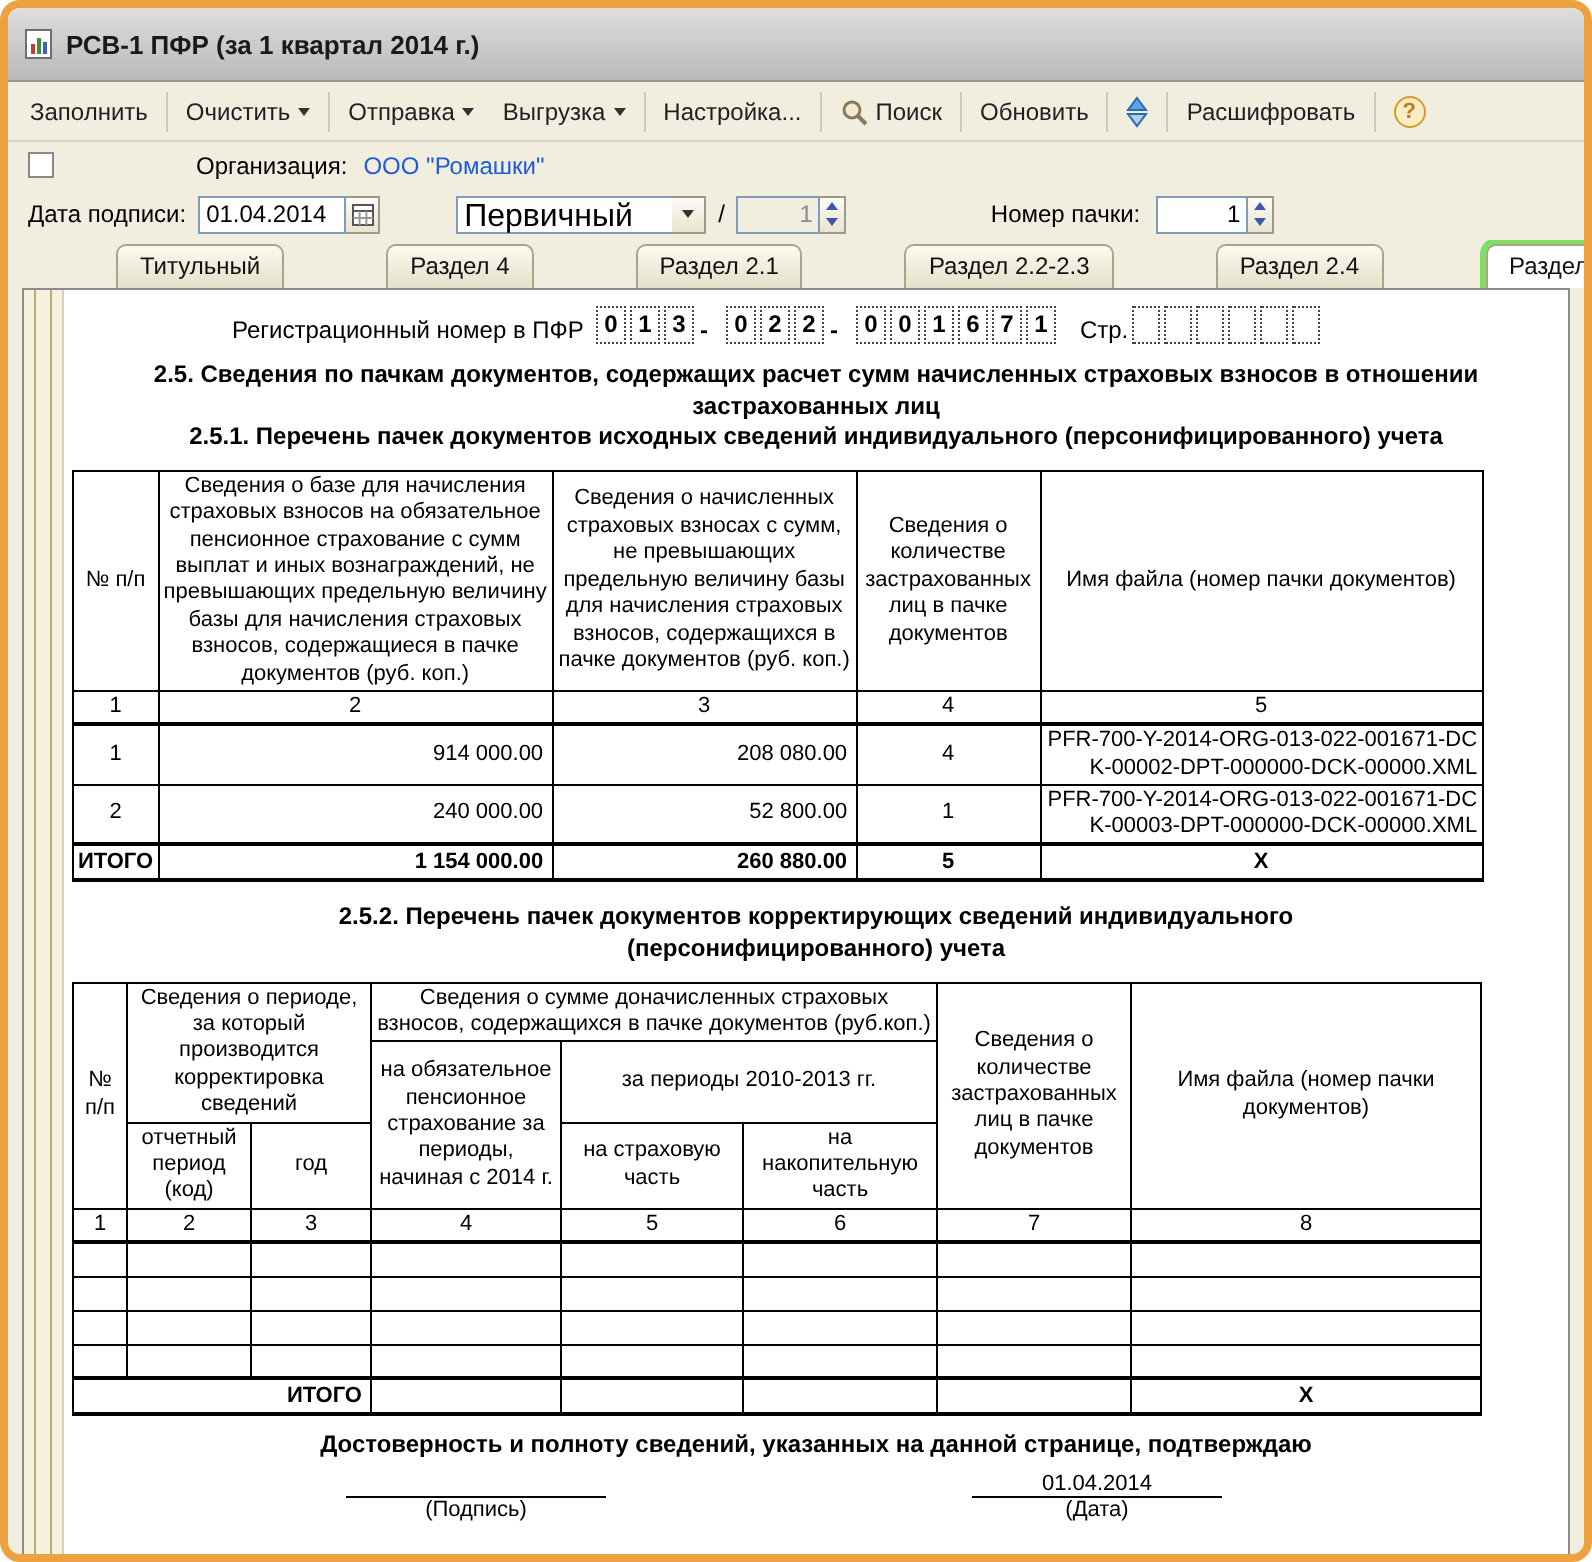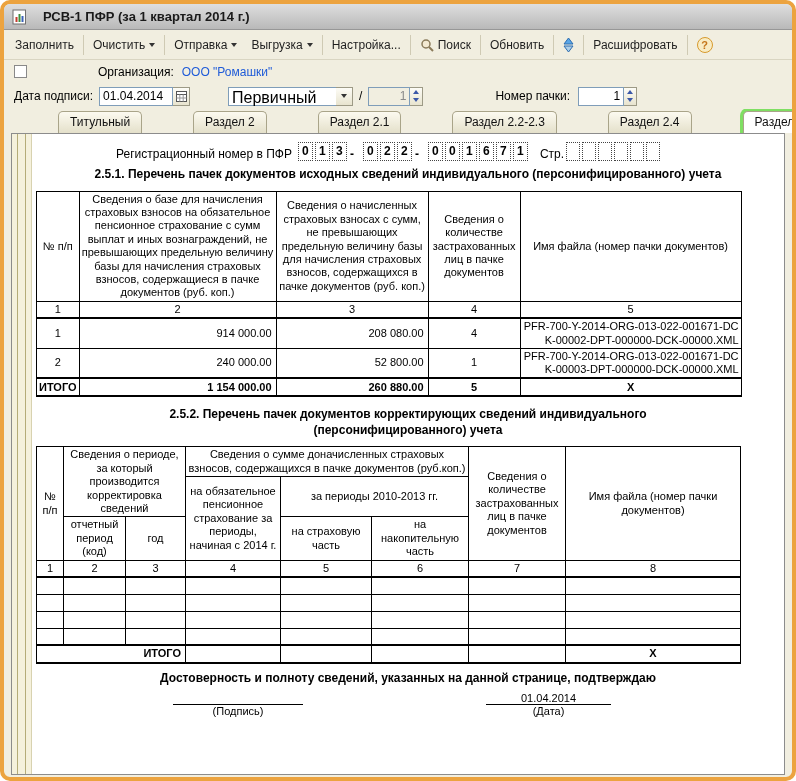--- a/index.html
+++ b/index.html
@@ -4,21 +4,21 @@
 <style>
   * { box-sizing: border-box; margin: 0; padding: 0; }
   body { background:#fff; font-family:"Liberation Sans", sans-serif; }
   .window{
     width:796px; height:781px; overflow:hidden;
     border:4px solid #eca33f; border-radius:10px;
     background:#f1eee0; position:relative;
   }
   
   .titlebar{
-    height:26px; display:flex; align-items:center; gap:16px; padding:0 8px;
+    height:37px; display:flex; align-items:center; gap:6px; padding:0 8px;
     background:linear-gradient(#dedede,#b9b9b9);
     border-bottom:1px solid #979797;
   }
   .titlebar .ttl{ font-size:13px; font-weight:bold; color:#1a1a1a; }
   
   .toolbar{
     height:30px; display:flex; align-items:center; padding:0 4px;
     background:#f1eee0; border-bottom:1px solid #d9d5c2;
   }
   .tbtn{
@@ -208,21 +208,21 @@
       <input class="txt" style="width: 46px; text-align: right;" value="1">
       <span class="spin">
           <div class="up"></div>
           <div class="dn"></div>
         </span>
     </span>
   </div>
 
   <div class="tabs">
     <span class="tab">Титульный</span>
-    <span class="tab">Раздел 2</span>
+    <span class="tab">Раздел 4</span>
     <span class="tab">Раздел 2.1</span>
     <span class="tab">Раздел 2.2-2.3</span>
     <span class="tab">Раздел 2.4</span>
     <span class="tab active">Раздел 2.5</span>
     <span class="tab">Раздел 3.1-3.2</span>
     <span class="tab">Раздел 3.3-3.4</span>
     <span class="tab">Раздел 3.5-3.6</span>
   </div>
 
   <div class="pagearea">
@@ -253,20 +253,21 @@
         </span>
         <span class="strlbl">Стр.</span>
         <span class="pcell"></span>
         <span class="pcell"></span>
         <span class="pcell"></span>
         <span class="pcell"></span>
         <span class="pcell"></span>
         <span class="pcell"></span>
       </div>
 
+      <div class="h-bold h25">2.5. Сведения по пачкам документов, содержащих расчет сумм начисленных страховых взносов в отношении застрахованных лиц</div>
       <div class="h-bold h251">2.5.1.  Перечень пачек документов исходных сведений индивидуального (персонифицированного) учета</div>
 
       <table class="t">
         <colgroup>
             <col style="width:42px">
             <col style="width:197px">
             <col style="width:152px">
             <col style="width:92px">
             <col style="width:221px">
           </colgroup>

